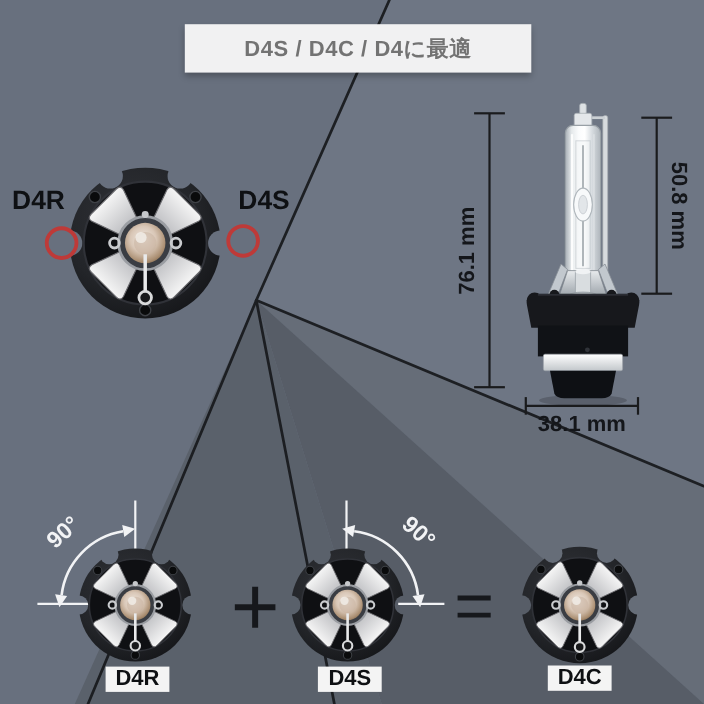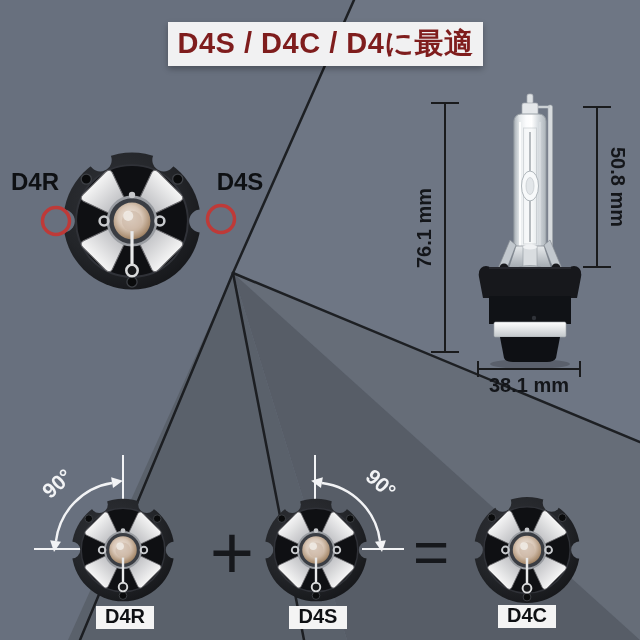--- a/index.html
+++ b/index.html
@@ -8,21 +8,21 @@
     background:#68707E;
     font-family:"Liberation Sans","DejaVu Sans",sans-serif;
   }
   .stage svg{position:absolute;left:0;top:0;}
   .banner{
     position:absolute;left:168px;top:22px;width:315px;height:44px;
     background:#F1F1F2;box-shadow:0 3px 6px rgba(0,0,0,.28);
     display:flex;align-items:center;justify-content:center;
   }
   .banner span{
-    font-size:29px;font-weight:700;color:#7f1d1d;letter-spacing:.5px;white-space:nowrap;
+    font-size:20px;font-weight:700;color:#737373;letter-spacing:.5px;white-space:nowrap;
   }
   text{font-family:"Liberation Sans","DejaVu Sans",sans-serif;}
   .dim-label{font-size:20px;font-weight:700;fill:#14161A;}
   .top-label{font-size:24px;font-weight:700;fill:#0E1013;}
   .angle-label{font-size:21px;font-weight:700;fill:#F2F3F5;}
   .box-label{font-size:20px;font-weight:700;fill:#0E1013;}
   .op-sign{fill:#16181C;}
   .hole{fill:#0A0B0C;stroke:#3E4146;stroke-width:1;}
 </style>
 </head>

